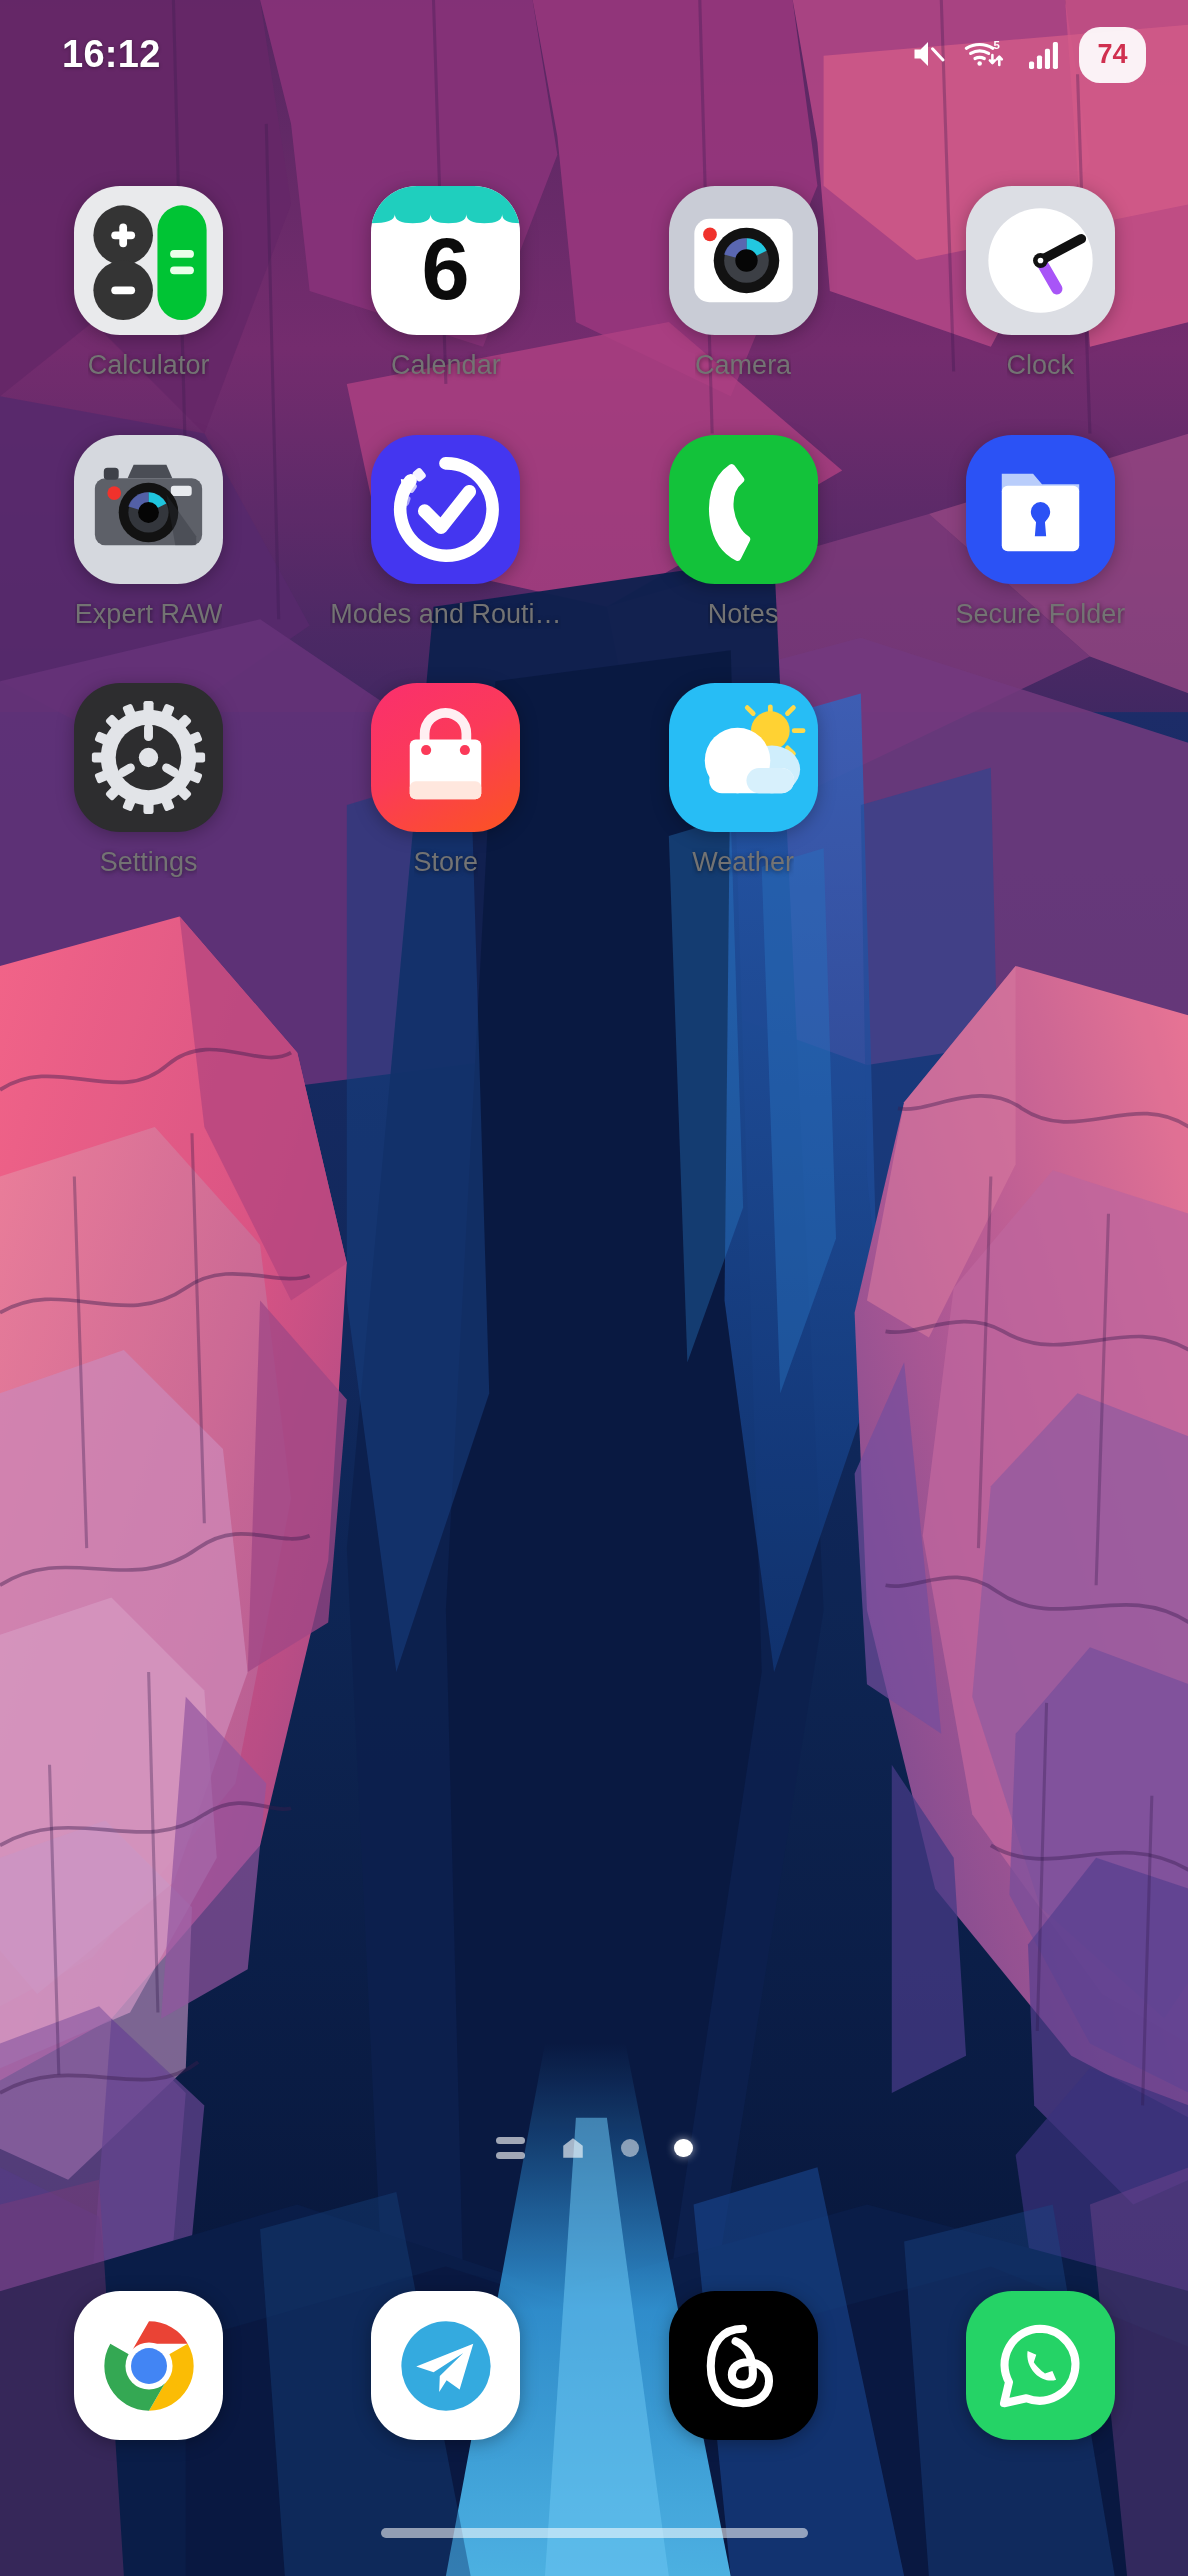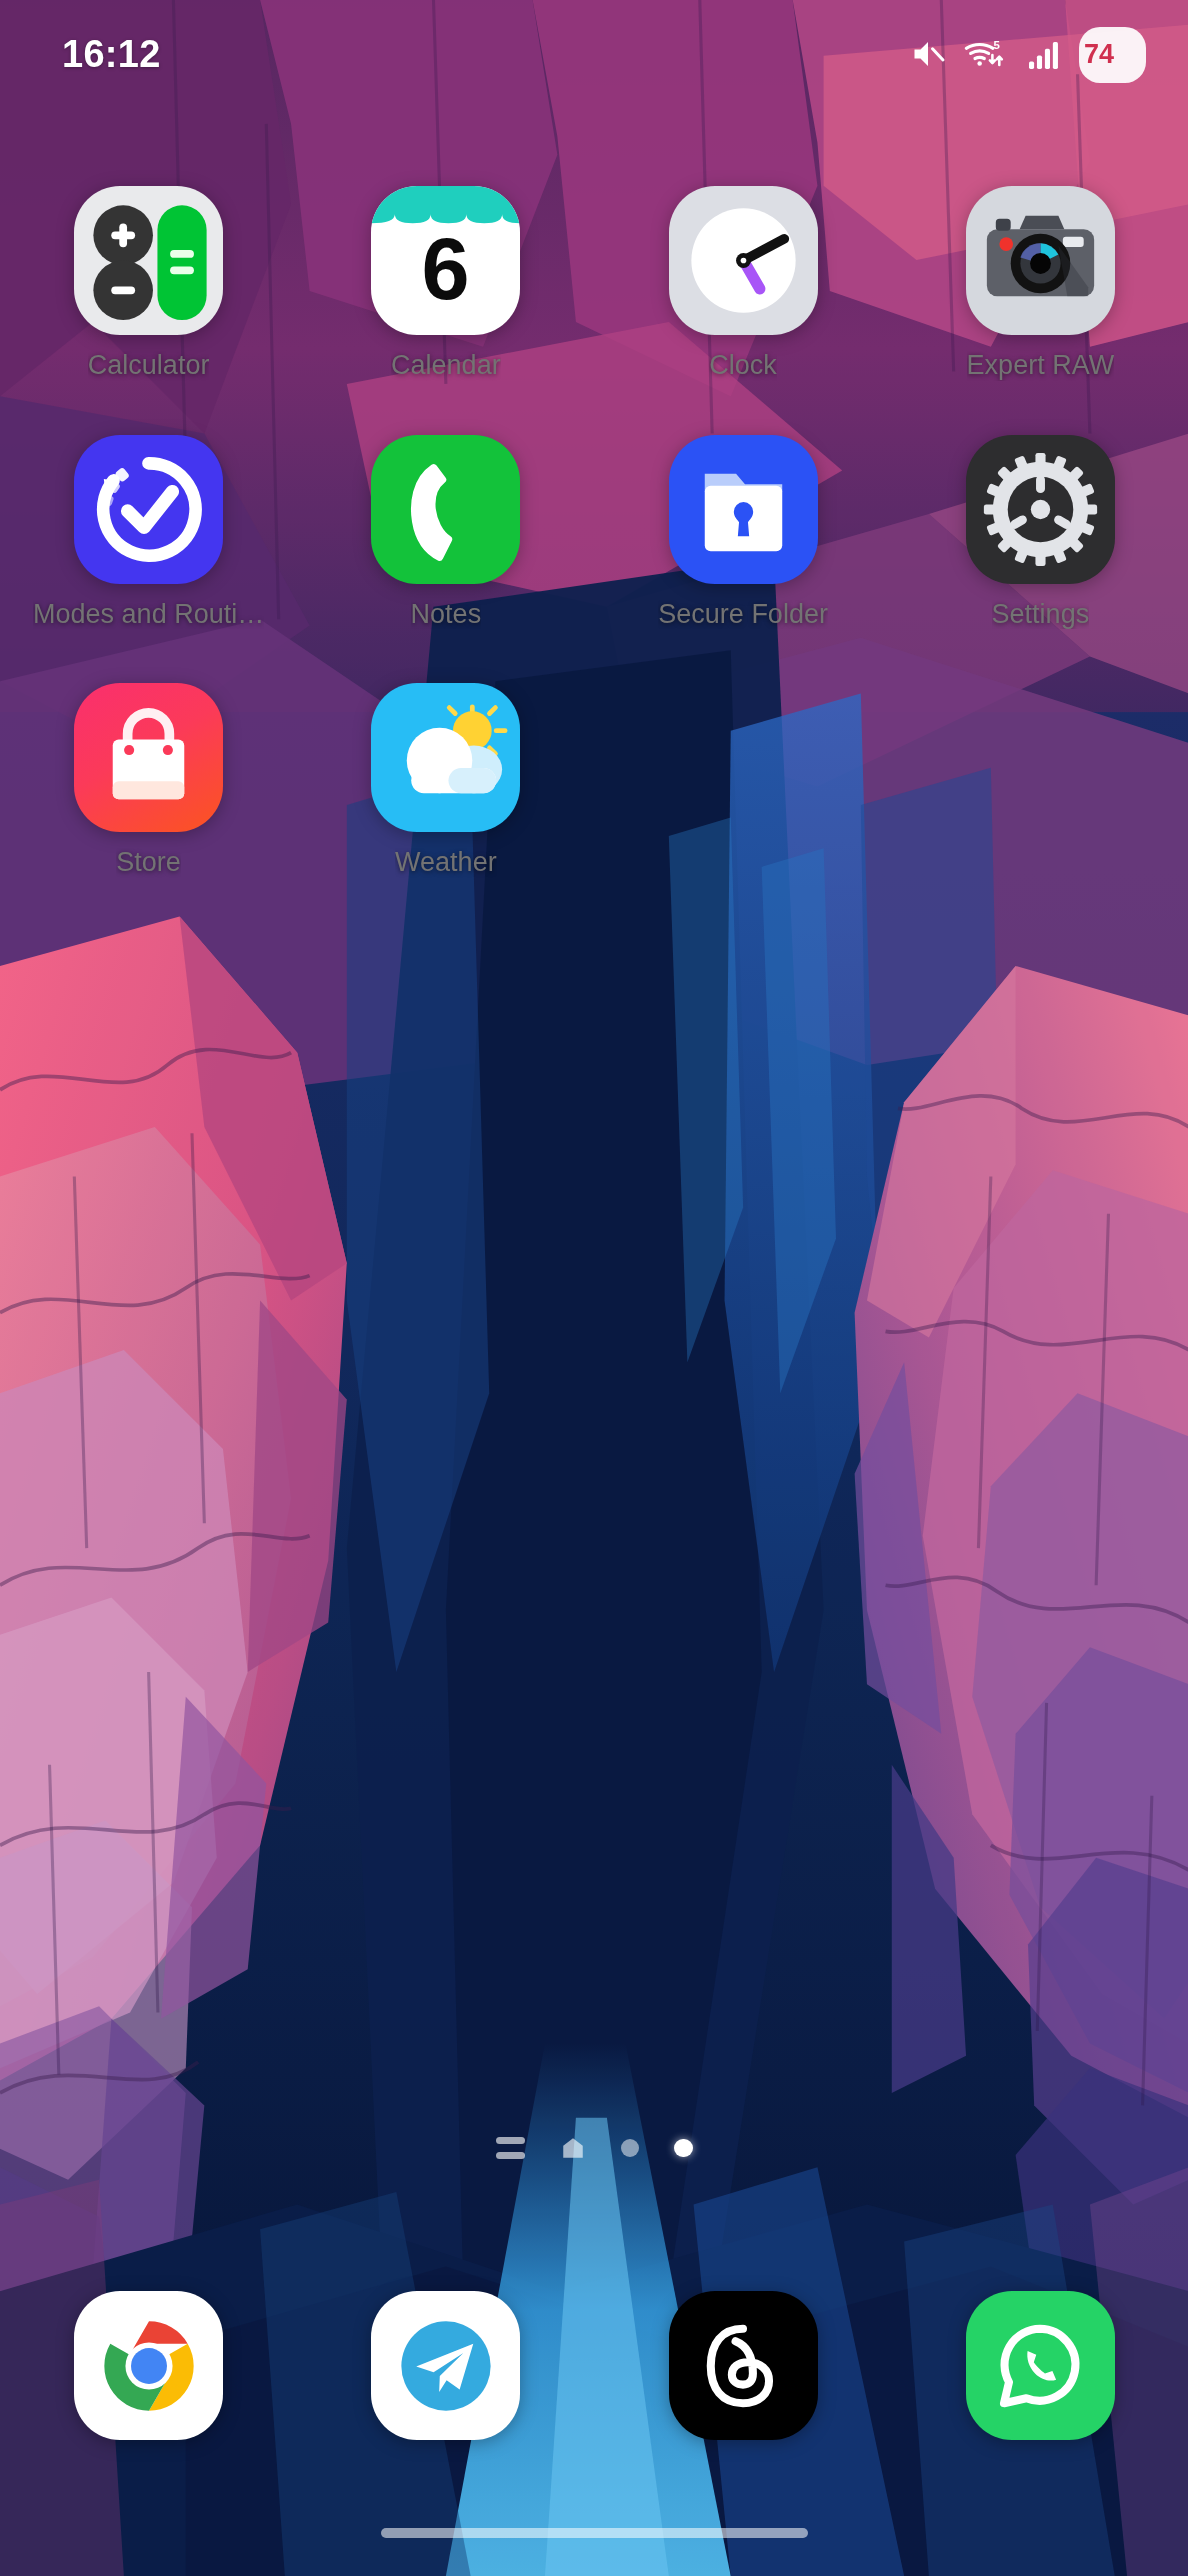--- a/index.html
+++ b/index.html
@@ -28,21 +28,21 @@
     z-index:40;
   }
   .status-time {
     color:#ffffff; font-size:38px; font-weight:700;
     letter-spacing:0.3px;
     text-shadow:0 1.2px 3.7px rgba(0,0,0,.35);
   }
   .status-right { display:flex; align-items:center; gap:17.3px; }
   .status-icon { display:block; }
   .battery-pill {
-    display:flex; align-items:center; 
+    display:flex; align-items:center; justify-content:center;
     min-width:67px; height:56px; padding:0 5px;
     border-radius:21px;
     background:rgba(255,255,255,0.92);
   }
   .battery-text {
     color:#d0304f; font-size:27px; font-weight:700; line-height:1;
   }
 
   
   .app-grid {
@@ -338,20 +338,36 @@
         <div class="sq" style="background:#ffffff;">
           <svg width="149" height="149" viewBox="0 0 100 100">
             <path d="M0 0 H100 V25 Q88 25 88 19 Q88 25 76 25 Q64 25 64 19 Q64 25 52 25 Q40 25 40 19 Q40 25 28 25 Q16 25 16 19 Q16 25 0 25 Z" fill="#1fcfbe"></path>
             <text x="50" y="76" text-anchor="middle" font-size="58" font-weight="700" fill="#0b0b0b" font-family="Liberation Sans, sans-serif">6</text>
           </svg>
         </div>
       </div>
       <div class="app-label">Calendar</div>
     </div>
 
+    <div class="app-cell">
+      <div class="icon-wrap">
+        <div class="sq" style="background:#c9ccd6;">
+          <svg width="149" height="149" viewBox="0 0 100 100">
+            <rect x="17" y="22" width="66" height="56" rx="10" fill="#ffffff"></rect>
+            <circle cx="27.5" cy="32.5" r="4.6" fill="#f0322c"></circle>
+            <circle cx="52" cy="50" r="22" fill="#121212"></circle>
+            <circle cx="52" cy="50" r="15" fill="#3c3f45"></circle>
+            <path d="M52 35 A15 15 0 0 1 65.5 43.5 L52 50 Z" fill="#22c8e0"></path>
+            <path d="M37 46 A15 15 0 0 1 52 35 L52 50 Z" fill="#5f6fc4" opacity="0.85"></path>
+            <circle cx="52" cy="50" r="7.5" fill="#060606"></circle>
+          </svg>
+        </div>
+      </div>
+      <div class="app-label">Camera</div>
+    </div>
 
     <div class="app-cell">
       <div class="icon-wrap">
         <div class="sq" style="background:#dcdee4;">
           <svg width="149" height="149" viewBox="0 0 100 100">
             <circle cx="50" cy="50" r="35" fill="#ffffff"></circle>
             <line x1="50" y1="50" x2="50" y2="72" stroke="#a855f7" stroke-width="7.5" stroke-linecap="round" transform="rotate(-30 50 50)"></line>
             <line x1="50" y1="50" x2="50" y2="19" stroke="#111111" stroke-width="6.5" stroke-linecap="round" transform="rotate(62 50 50)"></line>
             <circle cx="50" cy="50" r="5" fill="#111111"></circle>
             <circle cx="50" cy="50" r="1.9" fill="#ffffff"></circle>

